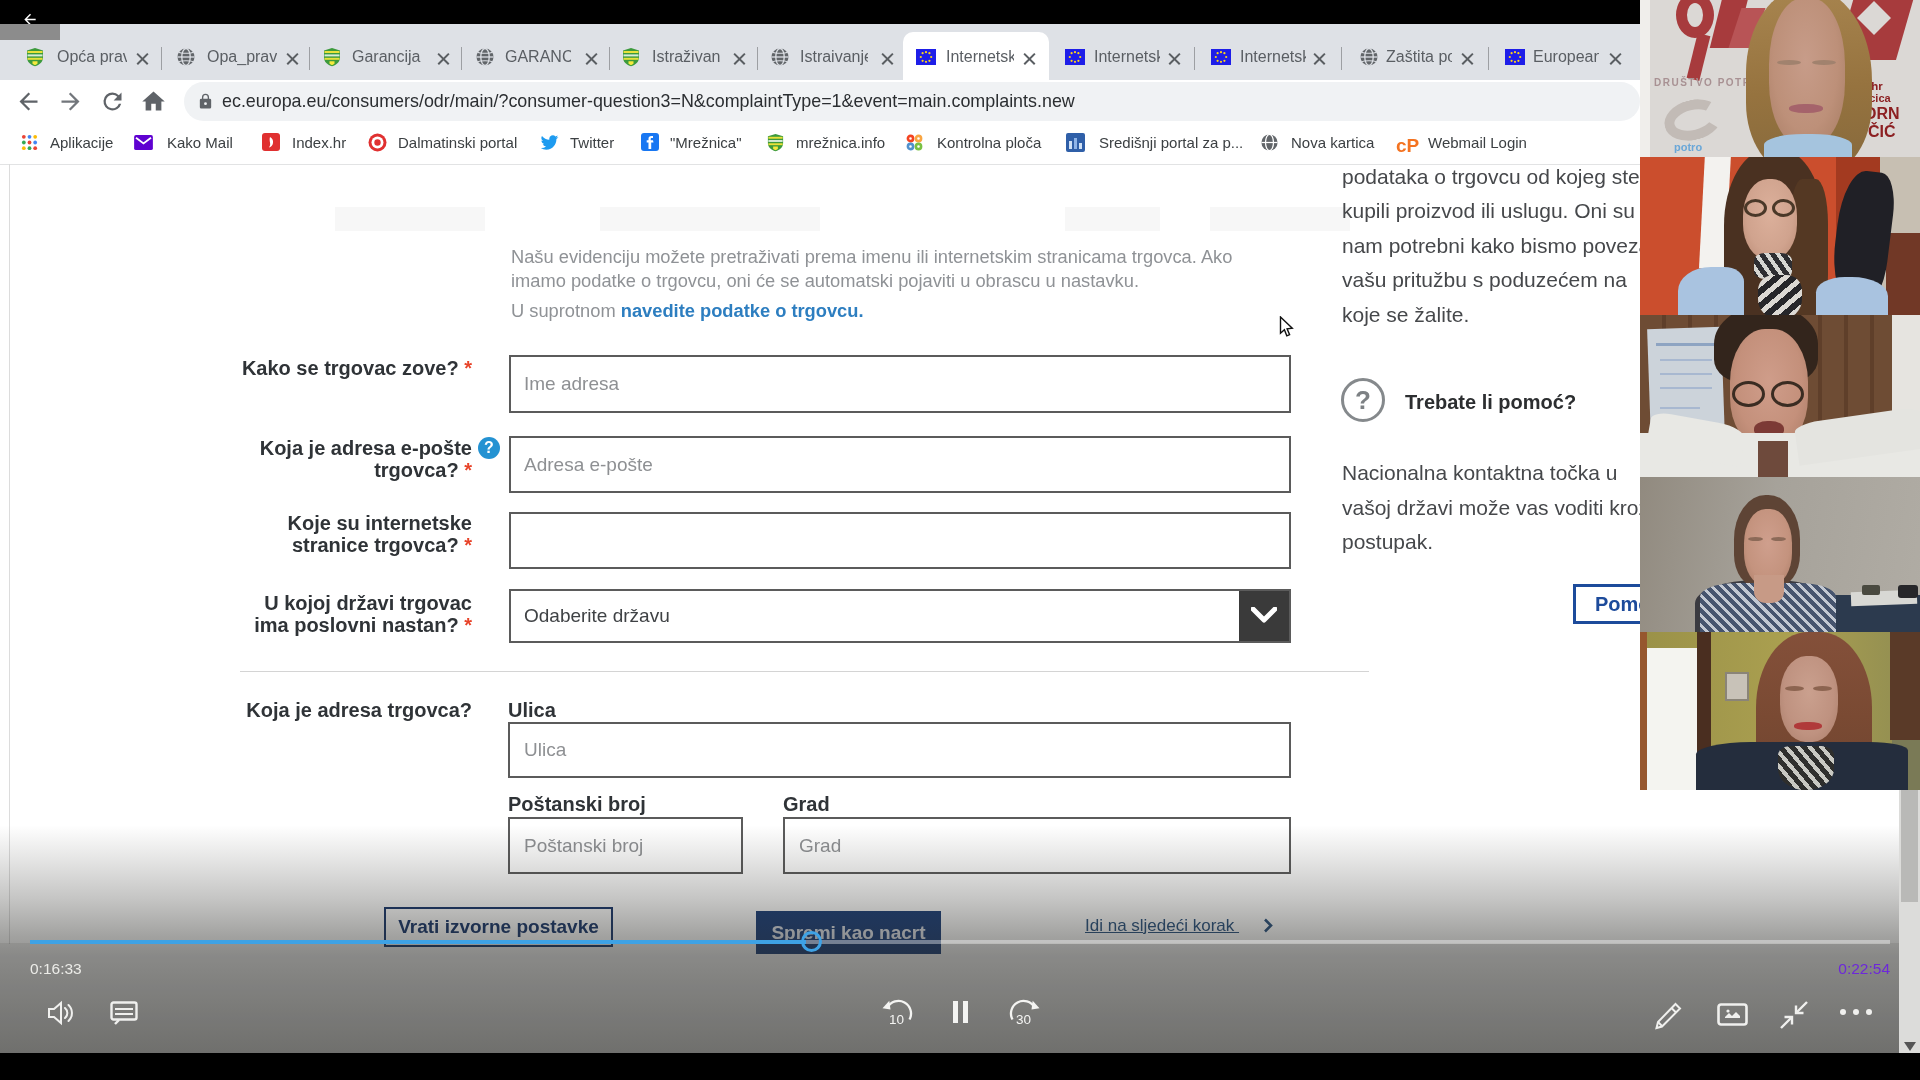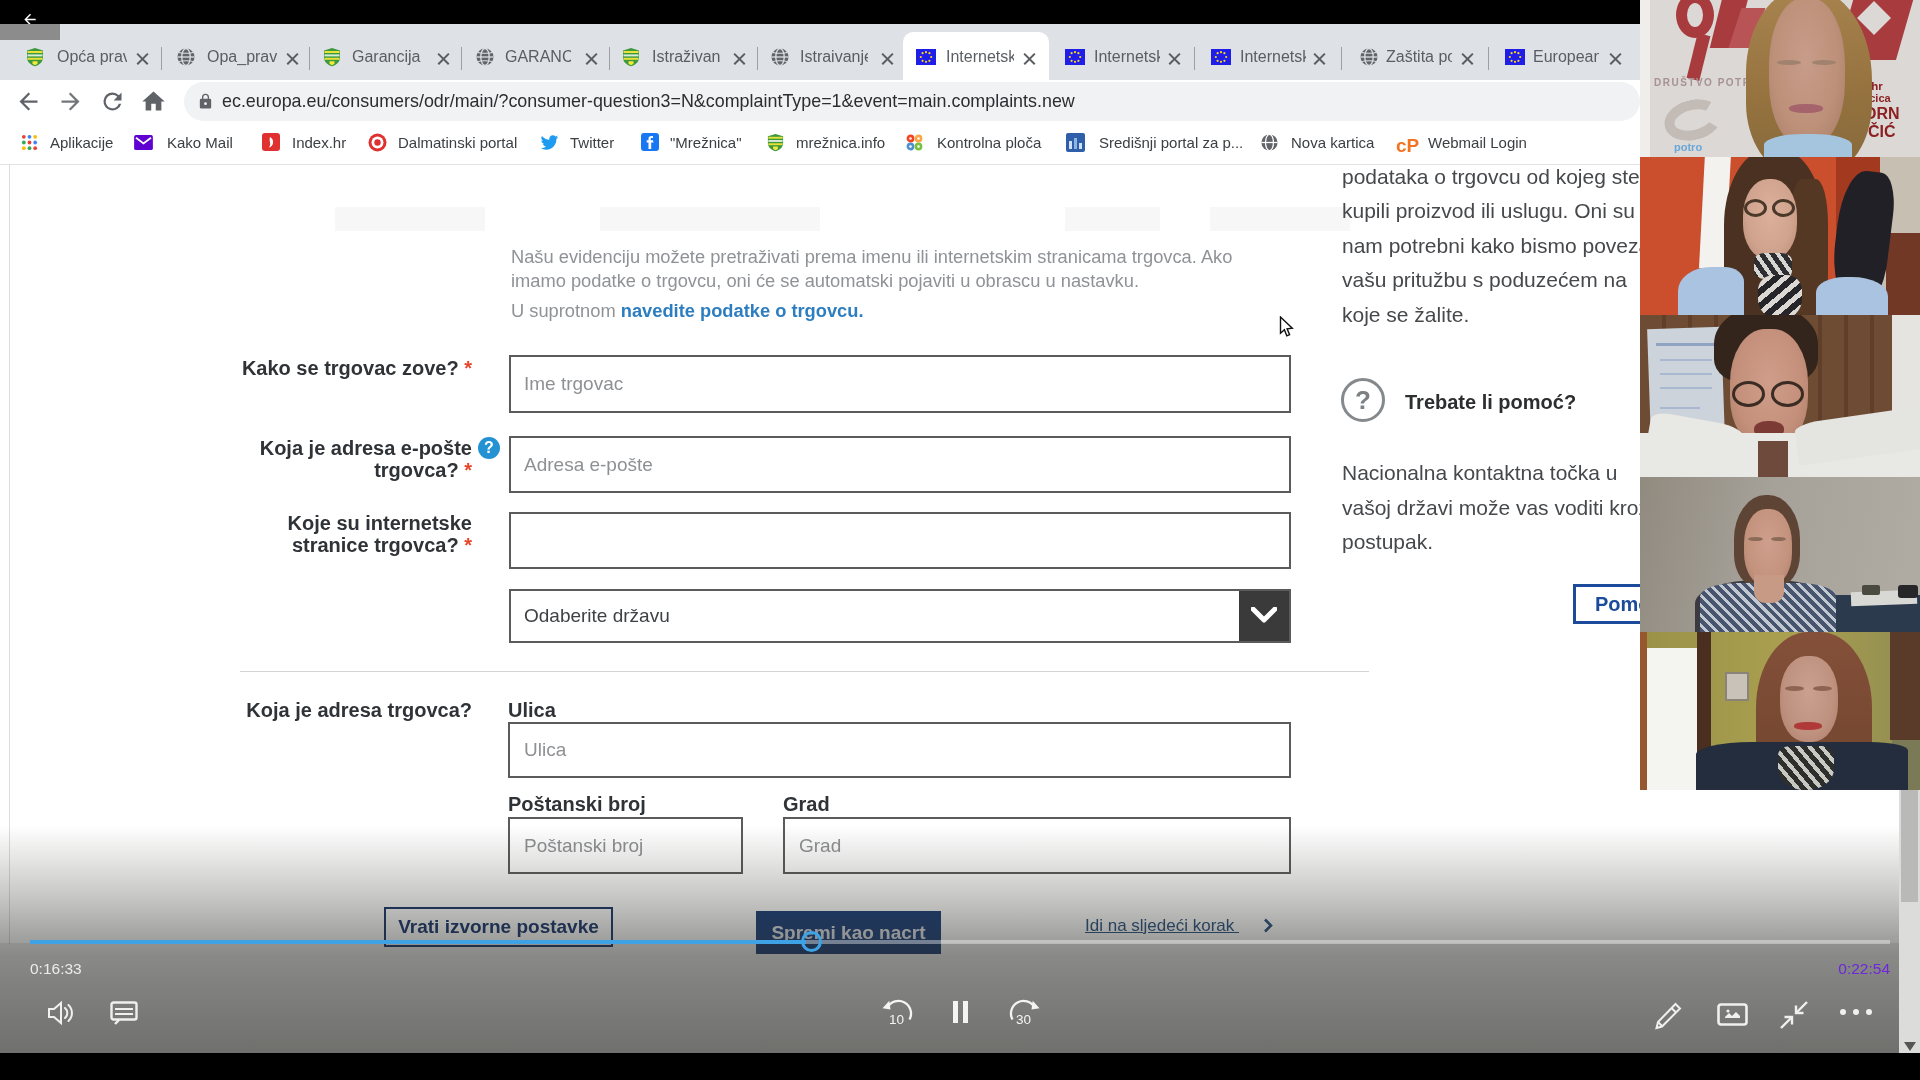--- a/index.html
+++ b/index.html
@@ -248,30 +248,31 @@
 <div class="abs" style="left:9px;top:164px;width:1px;height:780px;background:#dcdcdc;"></div>
 <div class="abs" style="left:335px;top:207px;width:150px;height:24px;background:#f7f7f7;"></div>
 <div class="abs" style="left:600px;top:207px;width:220px;height:24px;background:#f7f7f7;"></div>
 <div class="abs" style="left:1065px;top:207px;width:95px;height:24px;background:#f7f7f7;"></div>
 <div class="abs" style="left:1210px;top:207px;width:140px;height:24px;background:#f7f7f7;"></div>
 <div class="abs nw" style="left:511px;top:245px;font-size:18.3px;line-height:24px;color:#8f9296;">Našu evidenciju možete pretraživati prema imenu ili internetskim stranicama trgovca. Ako<br>imamo podatke o trgovcu, oni će se automatski pojaviti u obrascu u nastavku.</div>
 <div class="abs nw" style="left:511px;top:299px;font-size:18.3px;line-height:24px;color:#8f9296;">U suprotnom <span style="color:#2d7ec0;font-weight:bold;">navedite podatke o trgovcu.</span></div>
 
 <div class="abs lbl nw" style="right:1448px;top:357px;">Kako se trgovac zove? <span style="color:#e8442a;">*</span></div>
 <div class="abs inp" style="left:509px;top:355px;width:782px;height:58px;"></div>
-<div class="abs ph nw" style="left:524px;top:355px;line-height:58px;">Ime trgovac</div>
+<div class="abs ph nw" style="left:524px;top:355px;line-height:58px;">Ime adresa</div>
 
 <div class="abs lbl" style="right:1448px;top:437px;line-height:22px;">Koja je adresa e-pošte<br>trgovca? <span style="color:#e8442a;">*</span></div>
 <div class="abs" style="left:478px;top:437px;width:22px;height:22px;border-radius:50%;background:#2492d2;color:#fff;font-weight:bold;font-size:16px;text-align:center;line-height:22px;">?</div>
 <div class="abs inp" style="left:509px;top:436px;width:782px;height:57px;"></div>
 <div class="abs ph nw" style="left:524px;top:436px;line-height:57px;">Adresa e-pošte</div>
 
 <div class="abs lbl" style="right:1448px;top:512px;line-height:22px;">Koje su internetske<br>stranice trgovca? <span style="color:#e8442a;">*</span></div>
 <div class="abs inp" style="left:509px;top:512px;width:782px;height:57px;"></div>
 
+<div class="abs lbl" style="right:1448px;top:592px;line-height:22px;">U kojoj državi trgovac<br>ima poslovni nastan? <span style="color:#e8442a;">*</span></div>
 <div class="abs inp" style="left:509px;top:589px;width:782px;height:54px;"></div>
 <div class="abs ph nw" style="left:524px;top:589px;line-height:54px;color:#3f4245;">Odaberite državu</div>
 <div class="abs" style="left:1239px;top:591px;width:50px;height:50px;background:#3a3a3a;"></div>
 <svg class="abs" style="left:1251px;top:607px" width="26" height="17" viewBox="0 0 26 17">
       <path d="M2 2l11 11L24 2" fill="none" stroke="#fff" stroke-width="5" stroke-linecap="round" stroke-linejoin="round"></path>
     </svg>
 
 <div class="abs" style="left:240px;top:671px;width:1129px;height:1px;background:#d4d4d4;"></div>
 
 <div class="abs lbl nw" style="right:1448px;top:699px;">Koja je adresa trgovca?</div>

